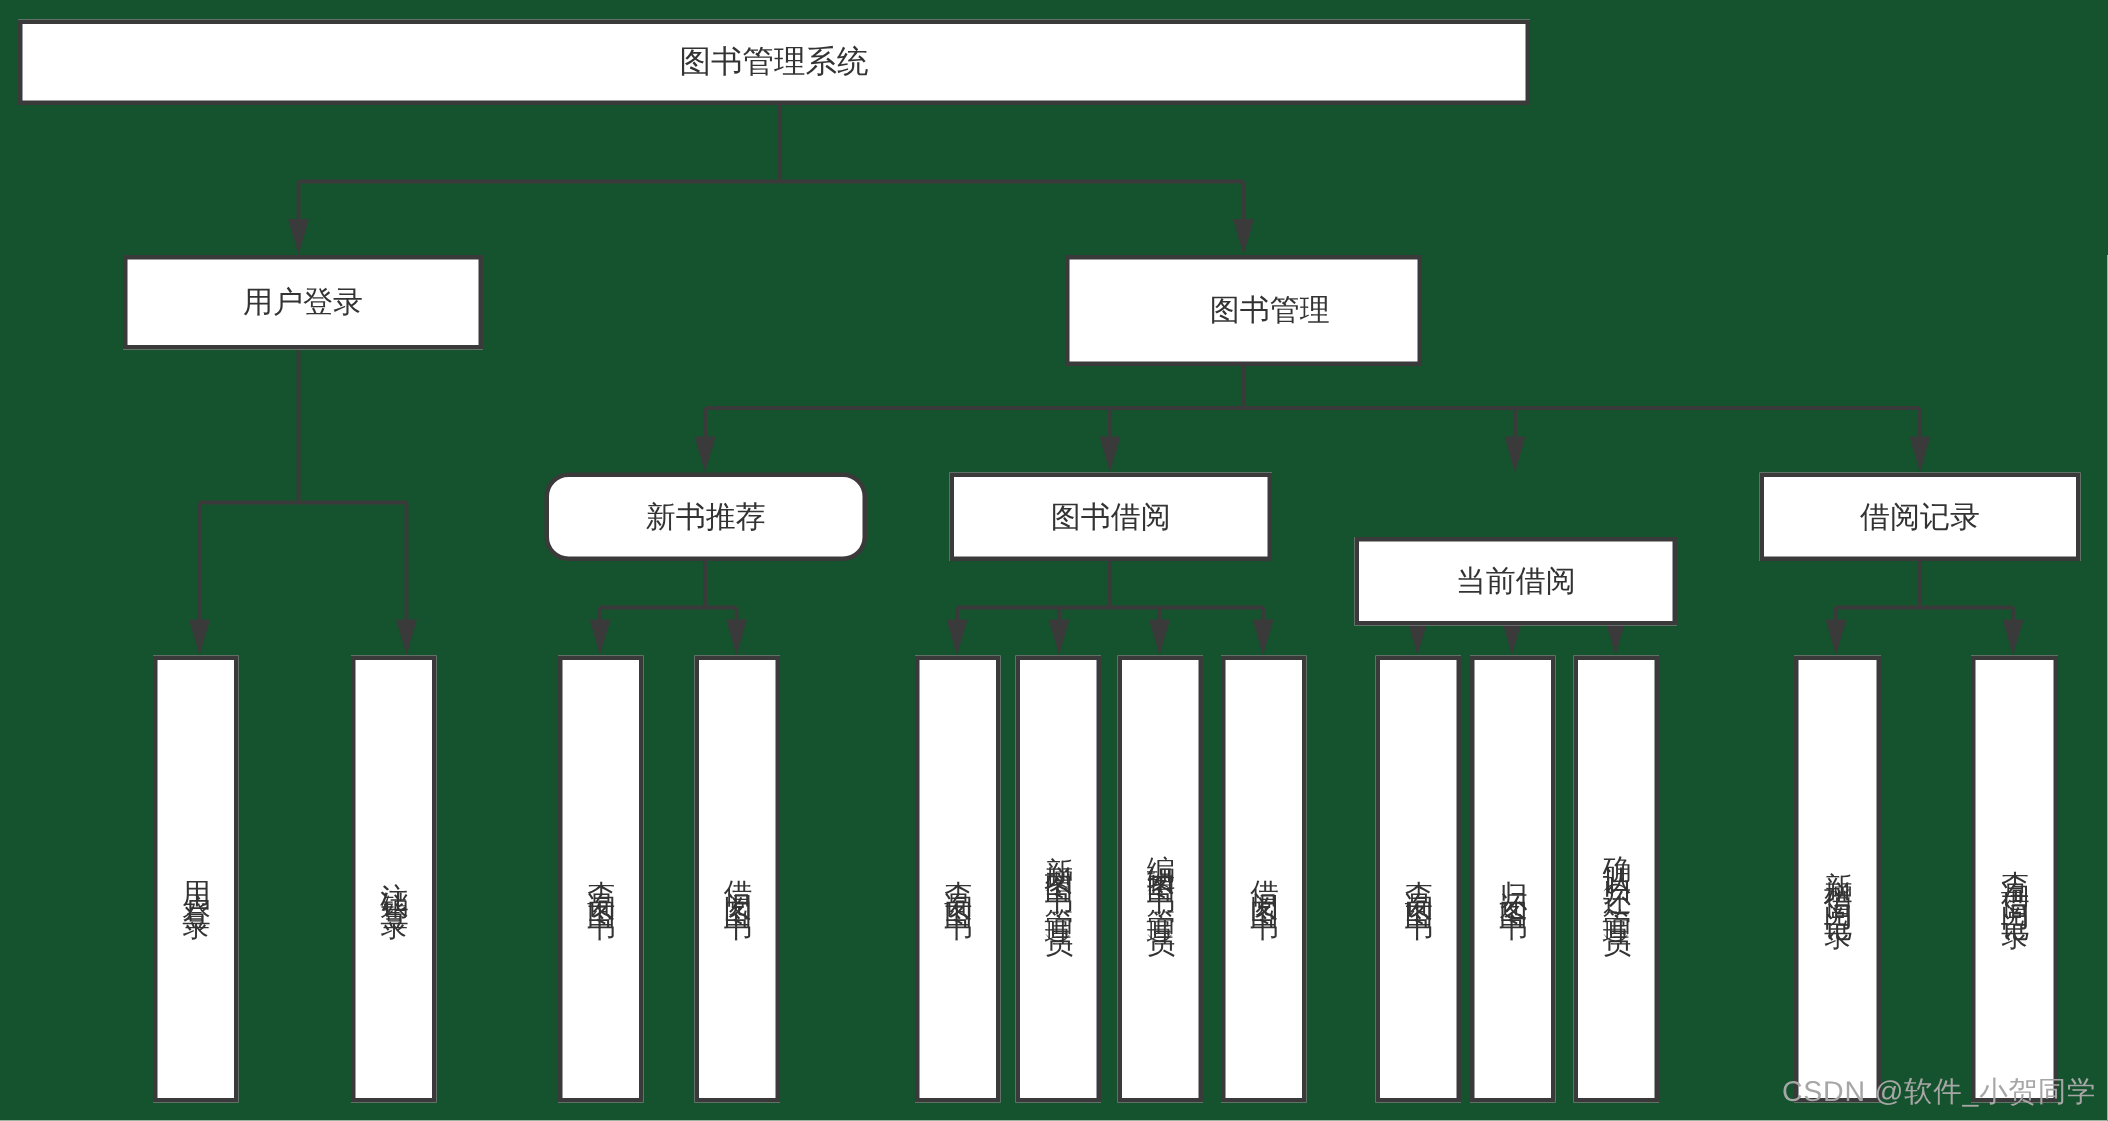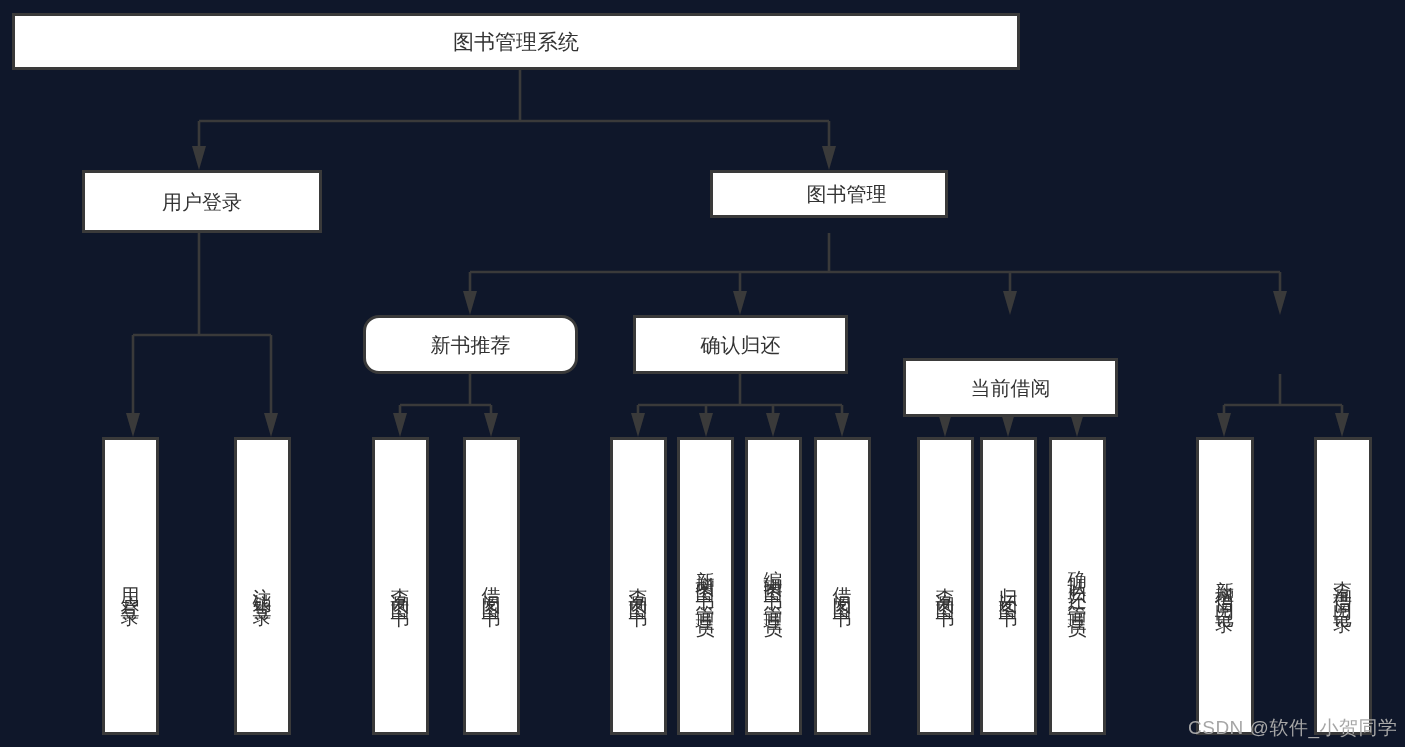--- a/index.html
+++ b/index.html
@@ -5,21 +5,21 @@
   html, body {
     margin: 0;
     padding: 0;
     background: #ffffff;
     font-family: "Liberation Sans", sans-serif;
   }
   #canvas {
     position: relative;
     width: 1405px;
     height: 747px;
-    background: #0f172a;
+    background: #14532d;
     overflow: hidden;
   }
   #connectors {
     position: absolute;
     left: 0; top: 0;
     width: 1405px;
     height: 747px;
     pointer-events: none;
   }
   .node {
@@ -117,25 +117,26 @@
       <polygon points="1001,413 1015,413 1008,437"></polygon>
       <polygon points="1070,413 1084,413 1077,437"></polygon>
       <polygon points="1217,413 1231,413 1224,437"></polygon>
       <polygon points="1335,413 1349,413 1342,437"></polygon>
     </g>
   </svg>
 
   <div class="node root" style="left:12px; top:13px; width:1008px; height:57px;">图书管理系统</div>
 
   <div class="node" style="left:82px; top:170px; width:240px; height:63px;">用户登录</div>
-  <div class="node" style="left:710px; top:170px; width:238px; height:48px;padding-left:35px;">图书管理</div>
+  <div class="node" style="left:710px; top:170px; width:238px; height:74px;padding-left:35px;">图书管理</div>
 
   <div class="node" style="left:363px; top:315px; width:215px; height:59px;border-radius:16px;">新书推荐</div>
-  <div class="node" style="left:633px; top:315px; width:215px; height:59px;">确认归还</div>
+  <div class="node" style="left:633px; top:315px; width:215px; height:59px;">图书借阅</div>
   <div class="node" style="left:903px; top:315px; width:215px; height:59px;margin-top:43px;">当前借阅</div>
+  <div class="node" style="left:1173px; top:315px; width:214px; height:59px;">借阅记录</div>
 
   <div class="node vnode" style="left:102px; top:437px; width:57px; height:298px;">用户登录</div>
   <div class="node vnode" style="left:234px; top:437px; width:57px; height:298px;">注销登录</div>
 
   <div class="node vnode" style="left:372px; top:437px; width:57px; height:298px;">查询图书</div>
   <div class="node vnode" style="left:463px; top:437px; width:57px; height:298px;">借阅图书</div>
 
   <div class="node vnode" style="left:610px; top:437px; width:57px; height:298px;">查询图书</div>
   <div class="node vnode" style="left:677px; top:437px; width:57px; height:298px;">新增图书（管理员）</div>
   <div class="node vnode" style="left:745px; top:437px; width:57px; height:298px;">编辑图书（管理员）</div>

